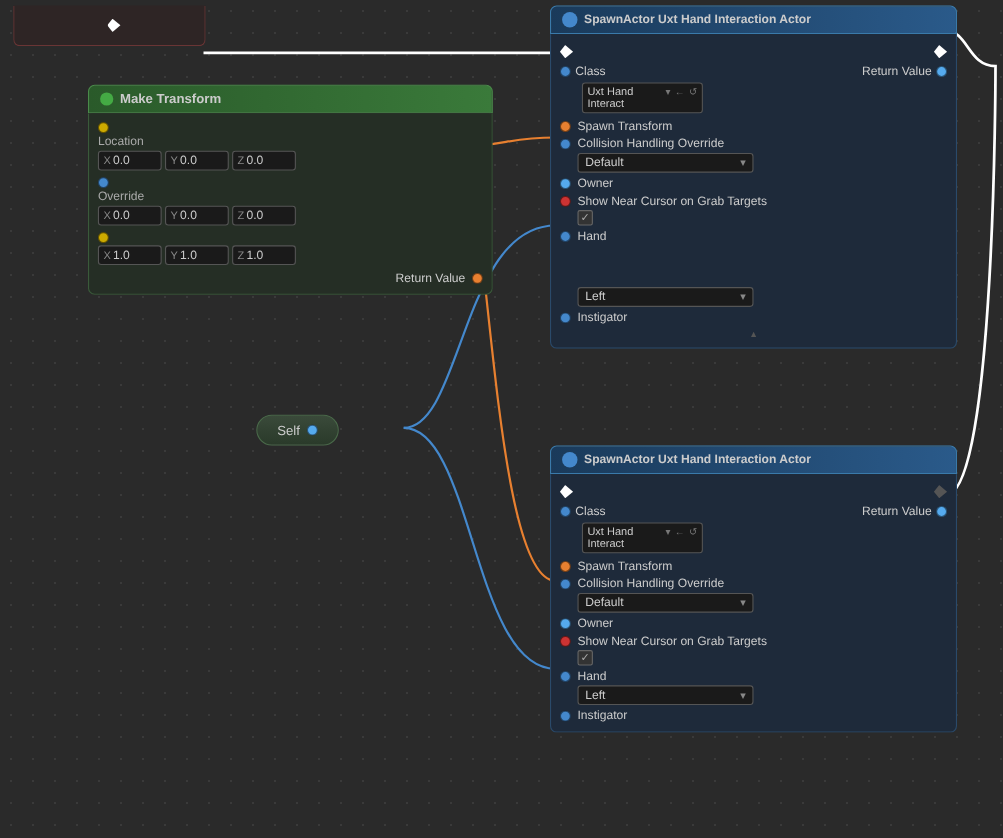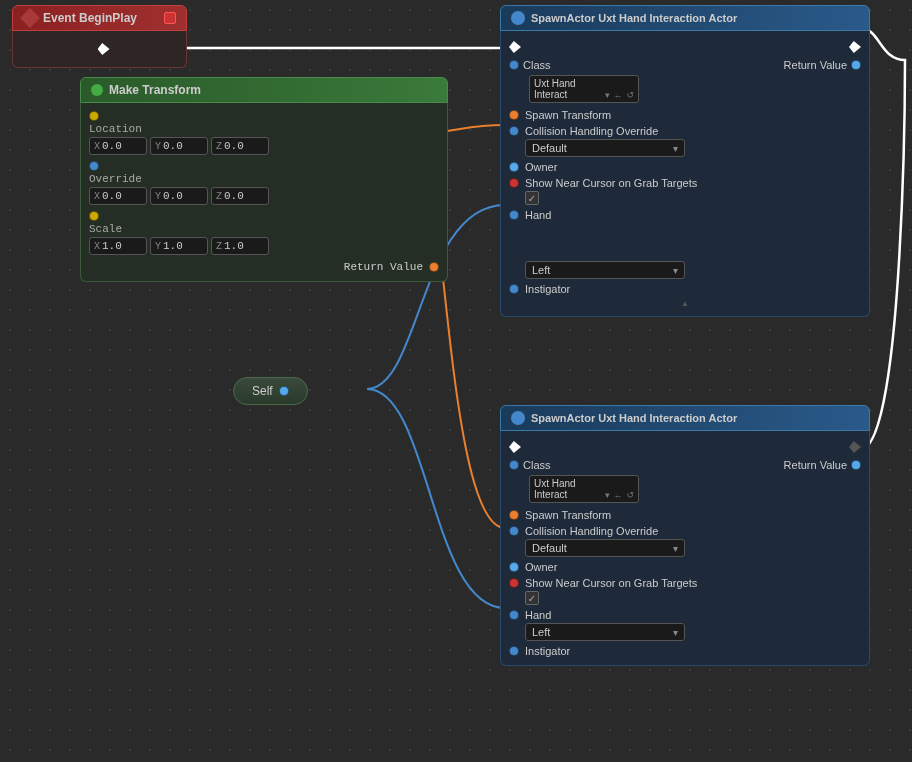--- a/index.html
+++ b/index.html
@@ -70,21 +70,20 @@
 
     
     .node-transform .node-header {
       background: linear-gradient(to right, #2a5a2a, #3a7a3a);
       border: 1px solid #4a8a4a;
     }
     .node-transform .node-body {
       background: #252e25;
       border: 1px solid #3a5a3a;
       border-top: none;
-      font-family: Liberation Mono, monospace;
     }
 
     
     .node-spawn .node-header {
       background: linear-gradient(to right, #1a3a5a, #2a5a8a);
       border: 1px solid #3a7aaa;
     }
     .node-spawn .node-body {
       background: #1e2a3a;
       border: 1px solid #2a4a6a;
@@ -212,21 +211,21 @@
 
     .class-input {
       background: #1a1a1a;
       border: 1px solid #555;
       border-radius: 3px;
       color: #ccc;
       font-size: 10px;
       padding: 2px 4px;
       width: 110px;
       display: flex;
-      align-items: flex-end;
+      align-items: flex-start;
       gap: 4px;
     }
 
     .scroll-indicator {
       text-align: center;
       color: #555;
       font-size: 8px;
       padding: 2px;
     }
 
@@ -256,25 +255,20 @@
   <path d="M 415 133 C 460 133, 460 125, 505 125" stroke="#e88030" stroke-width="2" fill="none"></path>
 
   <path d="M 415 133 C 445 133, 445 528, 505 528" stroke="#e88030" stroke-width="2" fill="none"></path>
 
   <path d="M 367 389 C 420 389, 420 205, 505 205" stroke="#4488cc" stroke-width="2" fill="none"></path>
 
   <path d="M 367 389 C 430 389, 430 608, 505 608" stroke="#4488cc" stroke-width="2" fill="none"></path>
 </svg>
 
 <div class="node node-event" style="left:12px; top:5px; width:175px;">
-  <div class="node-header">
-    <div class="icon-diamond-red"></div>
-    <span>Event BeginPlay</span>
-    <div style="margin-left:auto; width:12px; height:12px; background:#cc3333; border:1px solid #ff5555; border-radius:2px; flex-shrink:0;"></div>
-  </div>
   <div class="node-body" style="background:#2e2525; border-color:#6a3535;">
     <div class="exec-row">
       <div style="width:8px;"></div>
       <div class="pin-exec"></div>
     </div>
   </div>
 </div>
 
 <div class="node node-transform" style="left:80px; top:77px; width:368px;">
   <div class="node-header">
@@ -322,21 +316,20 @@
           <span class="field-input-axis">Z</span>
           <span>0.0</span>
         </div>
       </div>
     </div>
 
     <div class="pin-left-row" style="padding-bottom:0;">
       <div class="pin pin-yellow"></div>
     </div>
     <div class="field-group">
-      <div class="field-label">Scale</div>
       <div class="field-inputs">
         <div class="field-input">
           <span class="field-input-axis">X</span>
           <span>1.0</span>
         </div>
         <div class="field-input">
           <span class="field-input-axis">Y</span>
           <span>1.0</span>
         </div>
         <div class="field-input">

